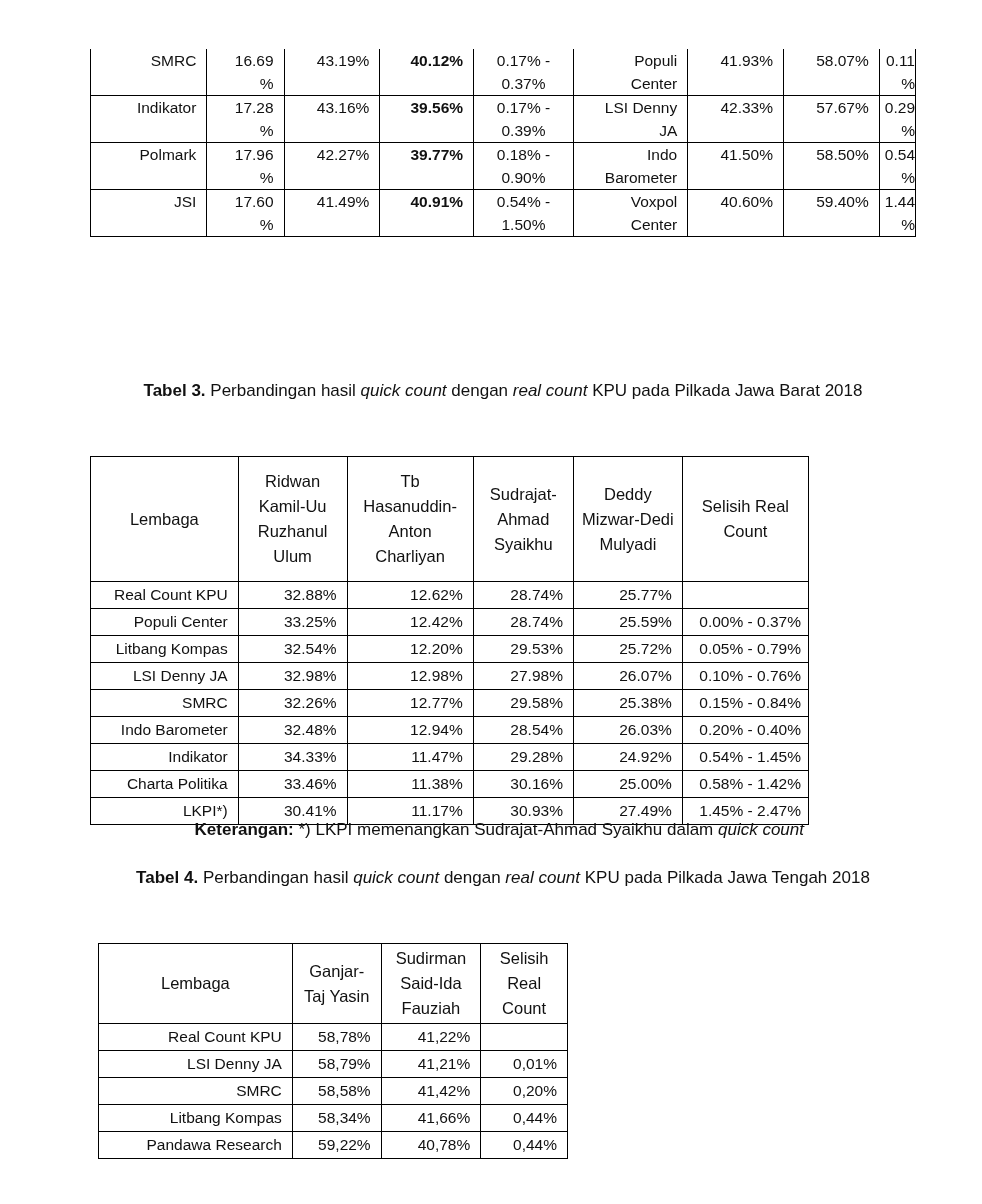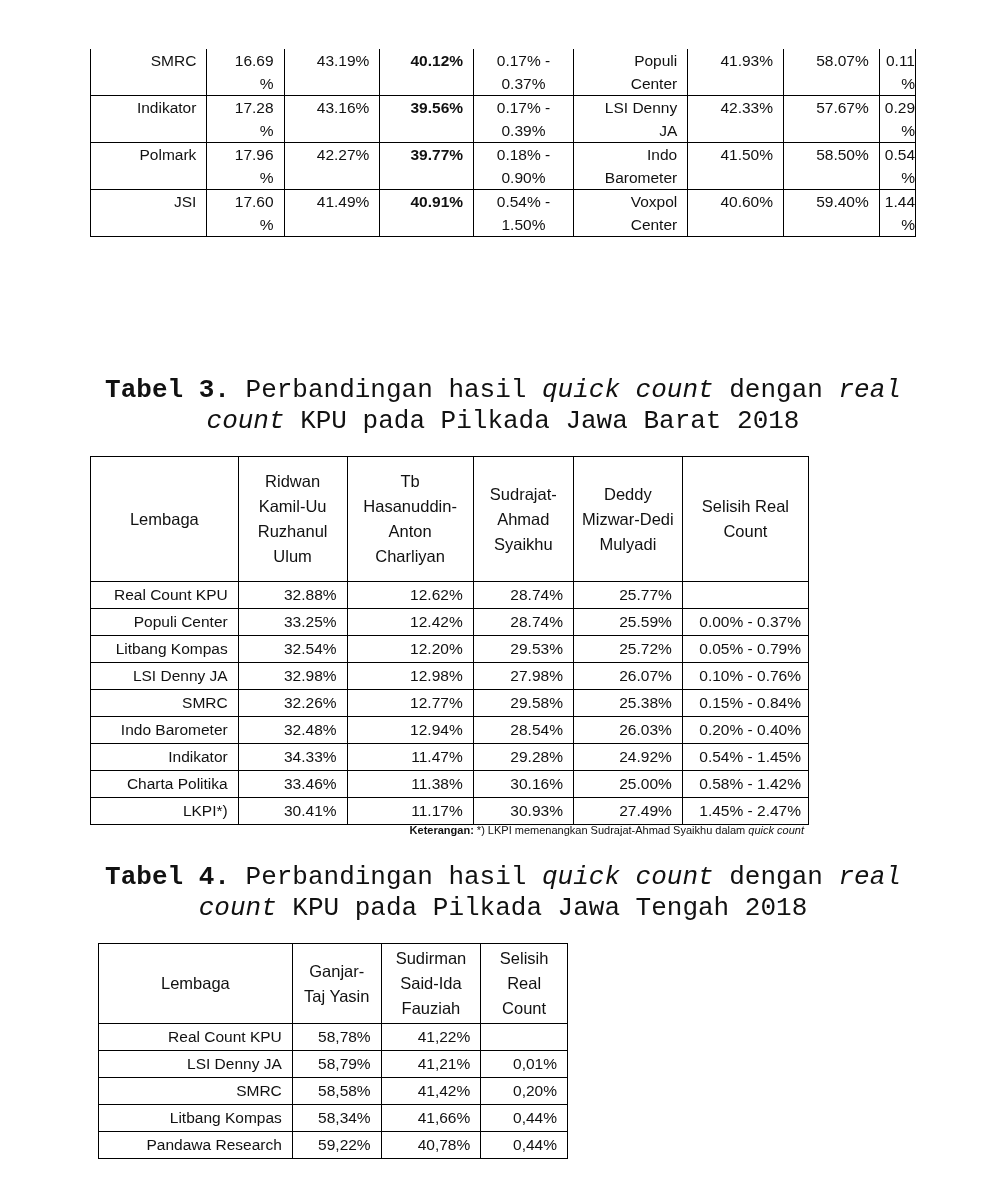--- a/index.html
+++ b/index.html
@@ -20,35 +20,35 @@
   #t2 td.c1 { width: 54px; }
   #t2 td.c2 { width: 72px; }
   #t2 td.c3 { width: 70px; font-weight: bold; }
   #t2 td.c4 { width: 76px; }
   #t2 td.c5 { width: 90px; }
   #t2 td.c6 { width: 72px; }
   #t2 td.c7 { width: 72px; }
   #t2 td.c8 { width: 30px; padding: 0 0 0 4px; }
 
   .caption { position: absolute; left: 90px; width: 826px; text-align: center;
-             font-size: 26px; line-height: 31px; font-family: Liberation Mono, monospace; }
+             font-size: 17px; line-height: 31px; font-family: Liberation Sans, sans-serif; }
   .caption b { font-weight: bold; }
   #cap3 { top: 375px; }
   #cap4 { top: 862px; }
 
   
   #t3 { left: 90px; top: 456px; width: 719px; }
   #t3 th { vertical-align: middle; text-align: center; font-size: 16.5px; line-height: 25px;
            padding: 0 6px; height: 124px; }
   #t3 td { padding: 1px 10px; line-height: 24px; height: 24px; }
   #t3 .w0 { width: 124px; } #t3 .w1 { width: 88px; } #t3 .w2 { width: 104px; }
   #t3 .w3 { width: 80px; } #t3 .w4 { width: 88px; } #t3 .w5 { width: 104px; }
   #t3 td.last { padding: 1px 7px; }
 
-  .note { position: absolute; top: 820px; right: 178px; font-size: 11px; line-height: 20px; }
+  .note { position: absolute; top: 820px; right: 178px; font-size: 17px; line-height: 20px; }
   .note b { font-weight: bold; }
 
   
   #t4 { left: 98px; top: 943px; width: 470px; }
   #t4 th { vertical-align: middle; text-align: center; font-size: 16.5px; line-height: 25px;
            padding: 2px 6px; height: 74px; }
   #t4 td { padding: 1px 10px; line-height: 24px; height: 24px; }
   #t4 .w0 { width: 168px; } #t4 .w1 { width: 70px; } #t4 .w2 { width: 80px; margin-top: 32px; } #t4 .w3 { width: 68px; }
 </style>
 </head>

